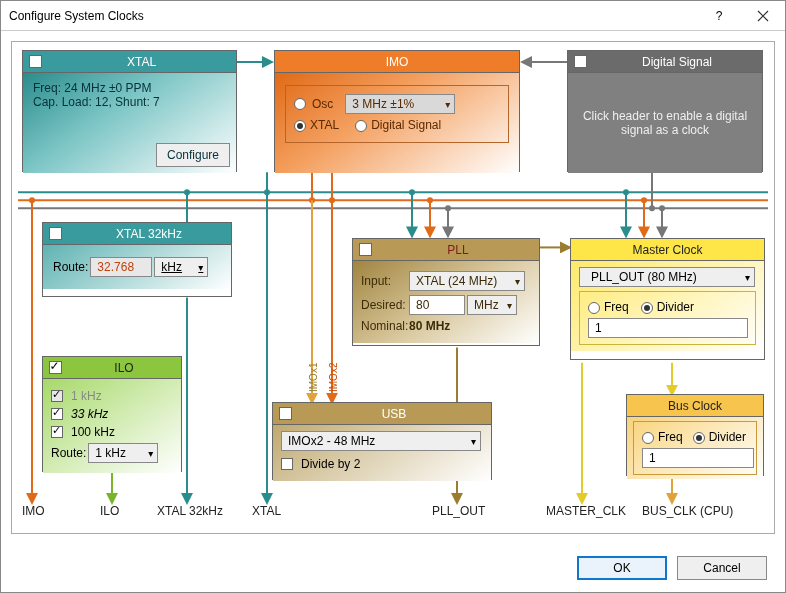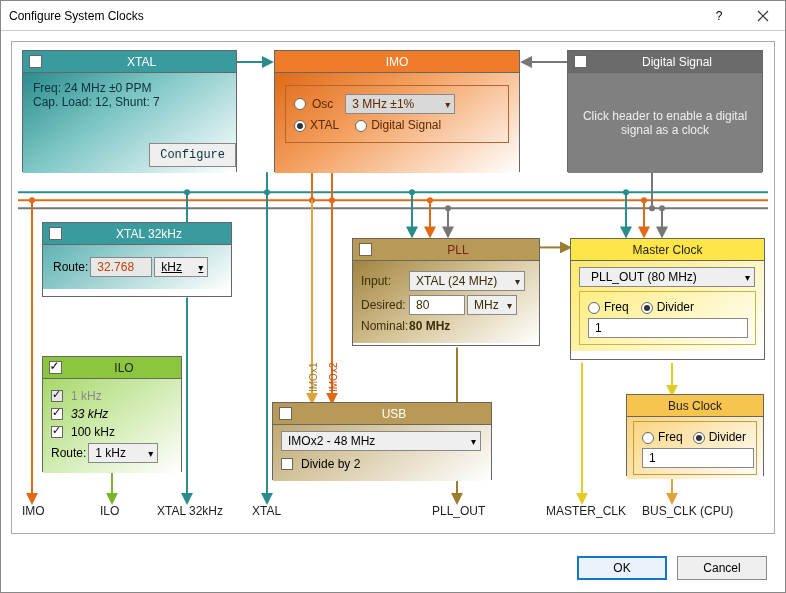--- a/index.html
+++ b/index.html
@@ -172,21 +172,21 @@
       <div class="panel xtal" style="left:10px; top:8px; width:215px; height:122px;">
         <div class="panel-header">
           <span class="chk">
               <span class="chkbox checked"></span>
             </span>
           <span class="title-cell">XTAL</span>
         </div>
         <div class="panel-body" style="height:100px; position:relative;">
           <div>Freq: 24 MHz ±0 PPM</div>
           <div>Cap. Load: 12, Shunt: 7</div>
-          <div class="btn" style="position:absolute; right:0; bottom:6px; min-width:60px;font-family:Liberation Mono, monospace;">Configure</div>
+          <div class="btn" style="position:absolute; right:6px; bottom:6px; min-width:60px;">Configure</div>
         </div>
       </div>
 
       <div class="panel imo" style="left:262px; top:8px; width:246px; height:122px;">
         <div class="panel-header">
           <span class="title-cell">IMO</span>
         </div>
         <div class="panel-body" style="height:100px;">
           <div class="fieldset" style="border-color:#b5652a;">
             <div class="row">

